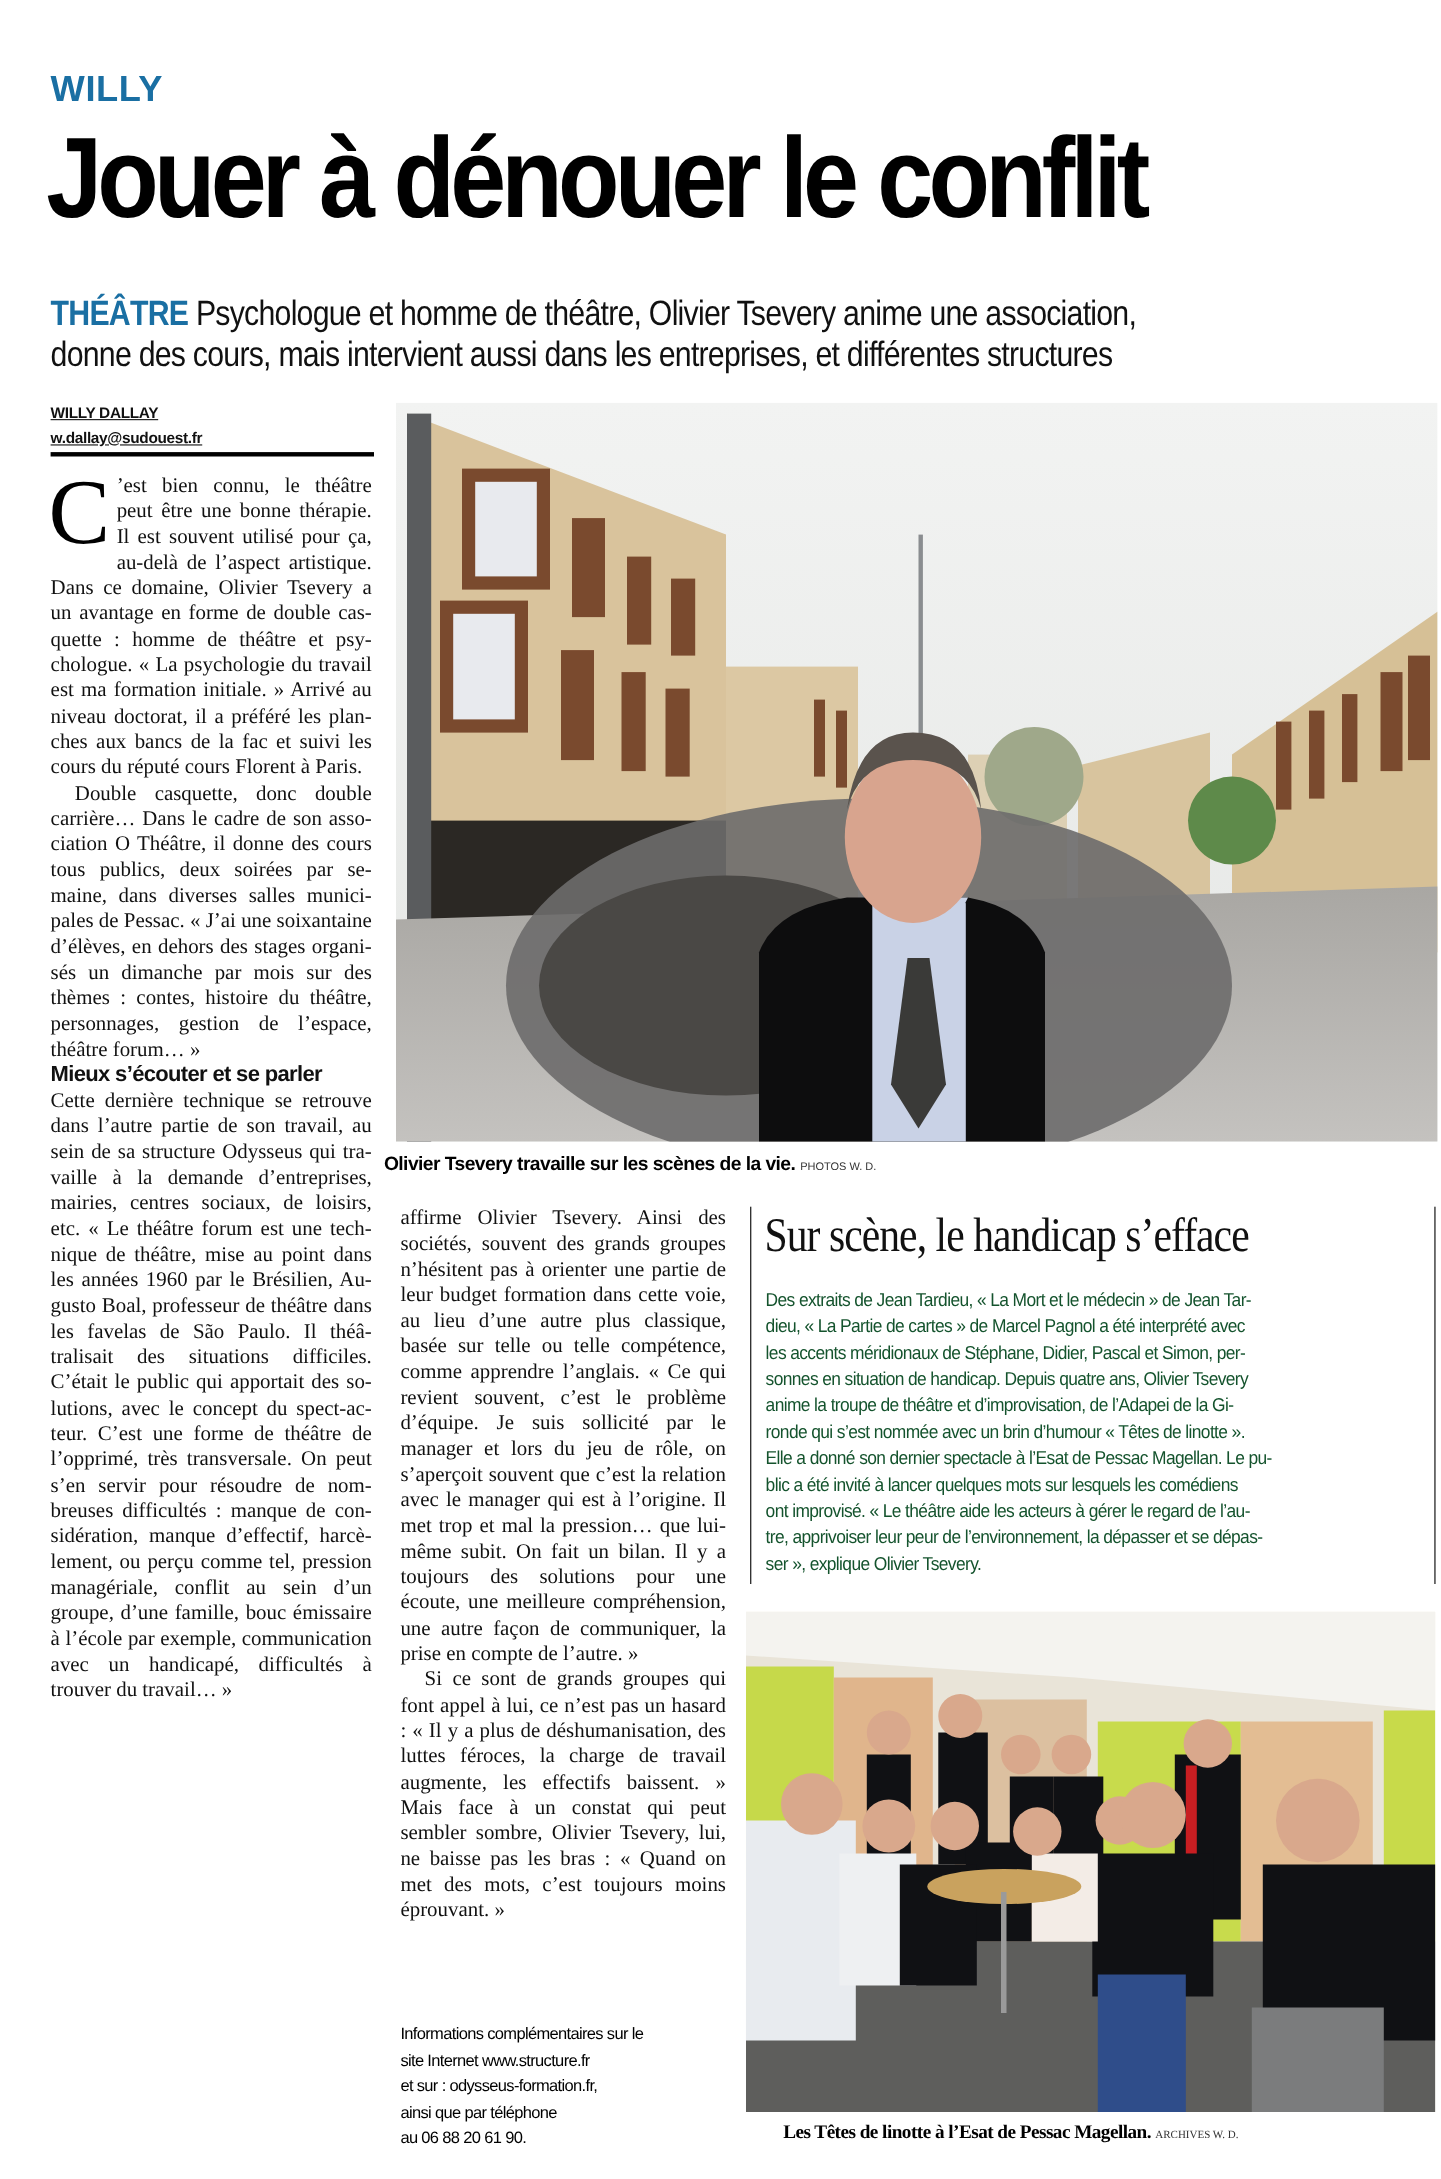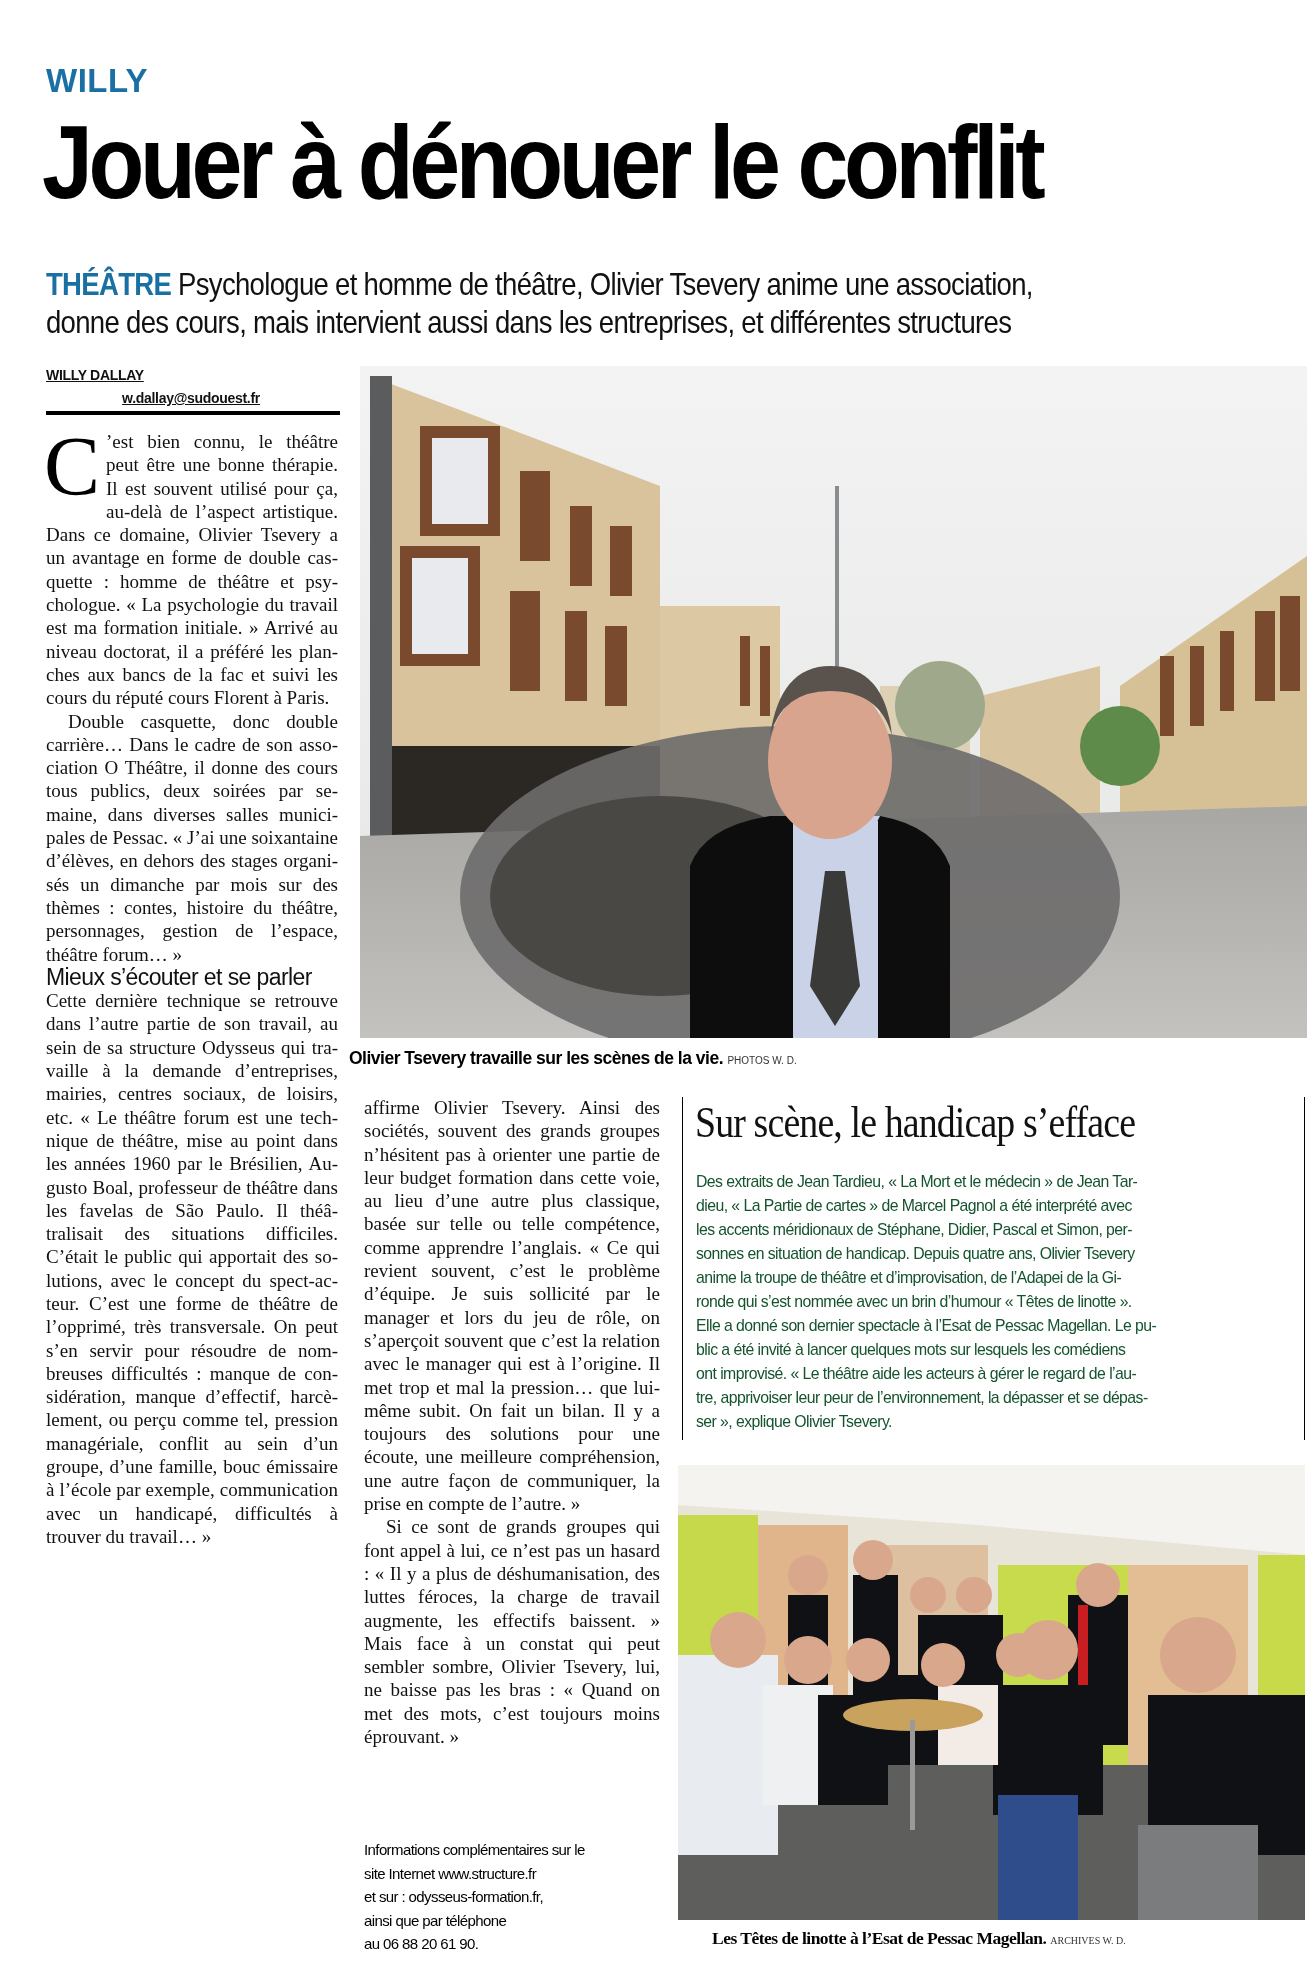--- a/index.html
+++ b/index.html
@@ -8,32 +8,32 @@
 
   .kicker { left: 46px; top: 62px; font-family: "Liberation Sans", sans-serif; font-weight: 700; font-size: 33px; color: #1a6fa3; letter-spacing: 0.5px; }
   .headline { left: 42px; top: 110px; font-family: "Liberation Sans", sans-serif; font-weight: 700; font-size: 104px; letter-spacing: -5px; line-height: 1; color: #000; transform: scaleX(0.88); transform-origin: left top; white-space: nowrap; }
 
   .standfirst { left: 46px; top: 265px; width: 1260px; font-family: "Liberation Sans", sans-serif; font-size: 32px; line-height: 38px; color: #111; letter-spacing: -0.8px; transform: scaleX(0.86); transform-origin: left top; white-space: nowrap; }
   .standfirst .rubric { color: #1a6fa3; font-weight: 700; }
   .standfirst .line { display: block; }
 
   .byline { left: 46px; top: 364px; width: 290px; font-family: "Liberation Sans", sans-serif; font-weight: 700; font-size: 14px; letter-spacing: -0.3px; text-decoration: underline; }
   .byline .author { display: block; line-height: 22px; }
-  .byline .email { display: block; line-height: 24px; text-align: center; }
+  .byline .email { display: block; line-height: 24px; }
   .byline-rule { left: 46px; top: 411px; width: 294px; height: 4px; background: #000; }
 
   .col { font-family: "Liberation Serif", serif; font-size: 19px; line-height: 23.3px; color: #111; text-align: justify; hyphens: manual; }
   .col p { margin: 0; text-indent: 22px; }
   .col p.first { text-indent: 0; }
   .col1 { left: 46px; top: 430px; width: 292px; }
   .col2 { left: 364px; top: 1096px; width: 296px; }
 
   .dropcap { float: left; font-family: "Liberation Serif", serif; font-size: 84px; line-height: 66px; margin: 4px 6px 0 -2px; color: #000; }
 
-  .subhead { font-family: "Liberation Sans", sans-serif; font-weight: 400; font-size: 23px; letter-spacing: -0.6px; margin: 12px 0 1px 0; text-indent: 0 !important; }
+  .subhead { font-family: "Liberation Sans", sans-serif; font-weight: 700; font-size: 20px; letter-spacing: -0.6px; margin: 12px 0 1px 0; text-indent: 0 !important; }
 
   .info { left: 364px; top: 1838px; width: 300px; font-family: "Liberation Sans", sans-serif; font-size: 15px; line-height: 23.5px; color: #000000; letter-spacing: -0.6px; }
 
   .photo1 { left: 360px; top: 366px; width: 947px; height: 672px; overflow: hidden; }
   .caption1 { left: 349px; top: 1048px; font-family: "Liberation Sans", sans-serif; font-weight: 700; font-size: 17.5px; letter-spacing: -0.5px; color: #000; white-space: nowrap; }
   .credit { font-weight: 400; font-size: 10px; letter-spacing: 0; color: #333; }
 
   .box-rule-left { left: 682px; top: 1097px; width: 1px; height: 343px; background: #000; }
   .box-rule-right { left: 1304px; top: 1097px; width: 1px; height: 343px; background: #000; }
   .box-title { left: 695px; top: 1098px; font-family: "Liberation Serif", serif; font-size: 44px; line-height: 50px; color: #111; letter-spacing: -1px; transform: scaleX(0.86); transform-origin: left top; white-space: nowrap; }

